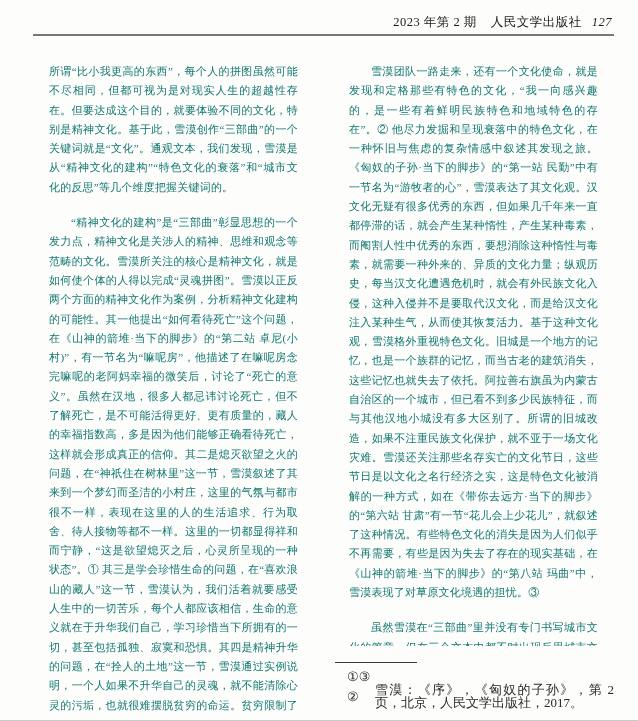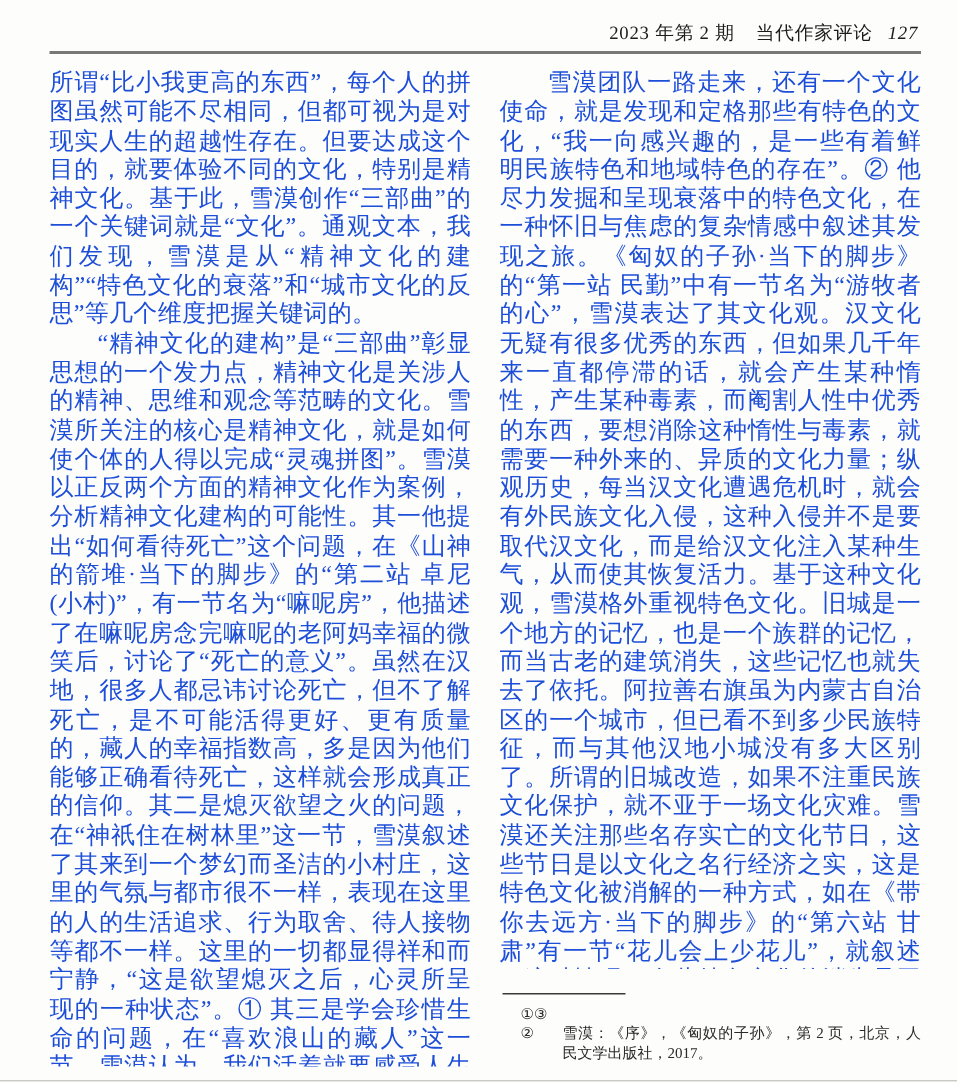--- a/index.html
+++ b/index.html
@@ -44,24 +44,24 @@
     gap: 19px;
     margin-top: 10px;
     height: 665px;
   }
   .column {
     width: 281px;
     position: relative;
     overflow: hidden;
   }
   .para {
-    margin: 0;
-    font-size: 16px;
+    margin: 16px;
+    font-size: 11px;
     line-height: 19.3px;
-    color: #1d4ed8;
+    color: #0f766e;
     text-align: justify;
     text-indent: 2em;
     letter-spacing: 0.2px;
   }
   .para.no-indent { text-indent: 0; }
   .col-body { max-height: 600px; overflow: hidden; }
   
   .footnotes {
     position: absolute;
     left: 0;
@@ -71,40 +71,41 @@
     padding-top: 6px;
   }
   .fn-rule {
     width: 82px;
     border-top: 1.5px solid #3a3a3a;
     margin: 0 0 7px 2px;
   }
   .fn-item {
     display: flex;
     padding-left: 14px;
-    font-size: 10px;
+    font-size: 13px;
     line-height: 13px;
     color: #2a2a2a;
     text-align: justify;
+    align-items: center;
   }
   .fn-marker {
     flex: 0 0 auto;
     min-width: 24px;
     white-space: nowrap;
     margin-right: 4px;
   }
   .fn-text { flex: 1; }
 </style>
 </head>
 <body>
 
 <div class="page">
 
   <div class="running-head">
-    <span class="issue">2023 年第 2 期</span><span class="journal">当代作家评论</span><span class="pageno">127</span>
+    <span class="issue">2023 年第 2 期</span><span class="journal">人民文学出版社</span><span class="pageno">127</span>
   </div>
   <div class="head-rule"></div>
 
   <div class="columns">
 
     <div class="column">
       <p class="para no-indent">所谓“比小我更高的东西”，每个人的拼图虽然可能不尽相同，但都可视为是对现实人生的超越性存在。但要达成这个目的，就要体验不同的文化，特别是精神文化。基于此，雪漠创作“三部曲”的一个关键词就是“文化”。通观文本，我们发现，雪漠是从“精神文化的建构”“特色文化的衰落”和“城市文化的反思”等几个维度把握关键词的。</p>
       <p class="para">“精神文化的建构”是“三部曲”彰显思想的一个发力点，精神文化是关涉人的精神、思维和观念等范畴的文化。雪漠所关注的核心是精神文化，就是如何使个体的人得以完成“灵魂拼图”。雪漠以正反两个方面的精神文化作为案例，分析精神文化建构的可能性。其一他提出“如何看待死亡”这个问题，在《山神的箭堆·当下的脚步》的“第二站 卓尼(小村)”，有一节名为“嘛呢房”，他描述了在嘛呢房念完嘛呢的老阿妈幸福的微笑后，讨论了“死亡的意义”。虽然在汉地，很多人都忌讳讨论死亡，但不了解死亡，是不可能活得更好、更有质量的，藏人的幸福指数高，多是因为他们能够正确看待死亡，这样就会形成真正的信仰。其二是熄灭欲望之火的问题，在“神祇住在树林里”这一节，雪漠叙述了其来到一个梦幻而圣洁的小村庄，这里的气氛与都市很不一样，表现在这里的人的生活追求、行为取舍、待人接物等都不一样。这里的一切都显得祥和而宁静，“这是欲望熄灭之后，心灵所呈现的一种状态”。① 其三是学会珍惜生命的问题，在“喜欢浪山的藏人”这一节，雪漠认为，我们活着就要感受人生中的一切苦乐，每个人都应该相信，生命的意义就在于升华我们自己，学习珍惜当下所拥有的一切，甚至包括孤独、寂寞和恐惧。其四是精神升华的问题，在“拴人的土地”这一节，雪漠通过实例说明，一个人如果不升华自己的灵魂，就不能清除心灵的污垢，也就很难摆脱贫穷的命运。贫穷限制了眼界，如果没有一种博大文化的滋养，人很难走出自己的小圈子，走出自己的生活境遇。理解了人生的意义，就能不断升华自己的灵魂，从而使自己“灵魂中的那幅拼图”变得完整。</p>
     </div>
 

